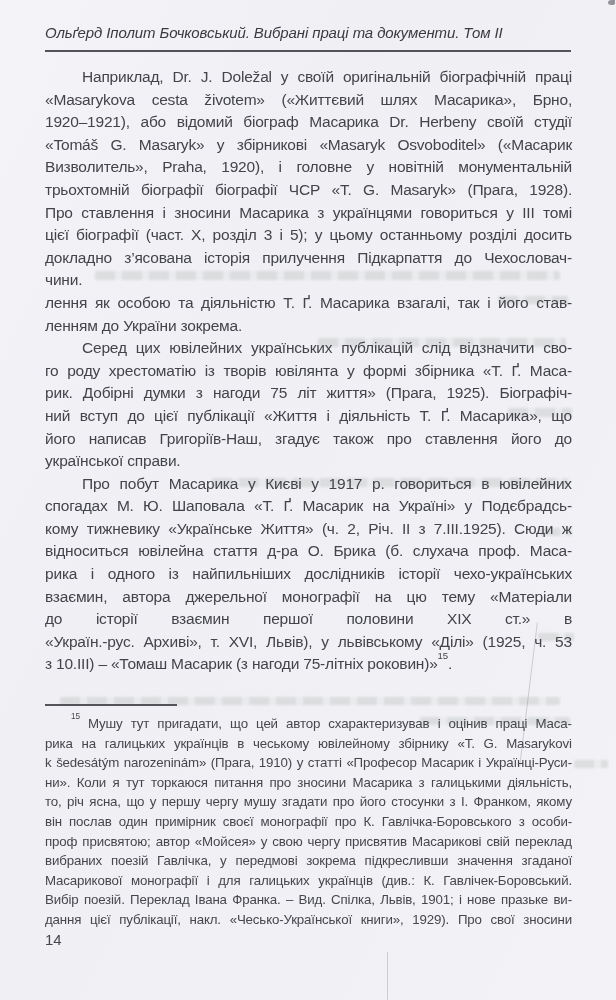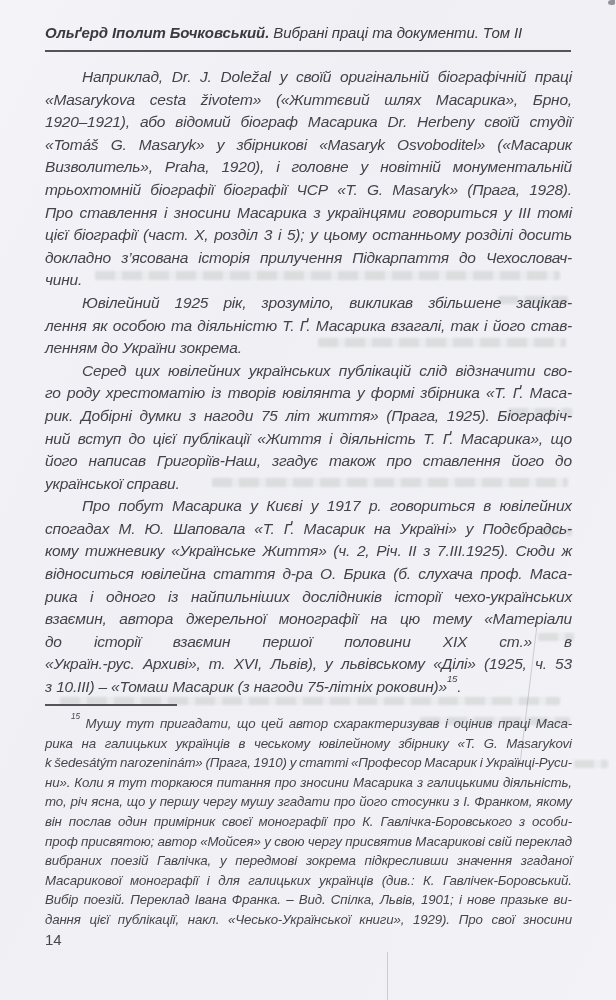--- a/index.html
+++ b/index.html
@@ -21,21 +21,21 @@
     position: absolute;
     left: 45px;
     top: 24px;
     width: 527px;
     font-size: 15px;
     font-style: italic;
     color: #3a3b41;
     letter-spacing: -0.1px;
     white-space: nowrap;
   }
-  .running-header .author { font-weight: bold; }
+  .running-header .author { font-weight: normal; }
   .header-rule {
     position: absolute;
     left: 45px;
     top: 50px;
     width: 526px;
     height: 2px;
     background: #53545a;
   }
 
   
@@ -46,21 +46,20 @@
     width: 527px;
     font-size: 15.5px;
     line-height: 22.6px;
     letter-spacing: -0.2px;
     color: #43444b;
   }
   .tline {
     display: flex;
     justify-content: space-between;
     white-space: nowrap;
-    font-style: italic;
   }
   .tline.last {
     display: block;
   }
   .body-text .tline.first { padding-left: 37px; }
 
   sup.fnref {
     font-size: 0.62em;
     line-height: 0;
     position: relative;
@@ -240,29 +239,20 @@
           <span class="w">з’ясована</span>
           <span class="w">історія</span>
           <span class="w">прилучення</span>
           <span class="w">Підкарпаття</span>
           <span class="w">до</span>
           <span class="w">Чехословач-</span>
         </div>
         <div class="tline last"><span class="w">чини.</span></div>
       </div>
       <div class="paragraph">
-        <div class="tline first">
-          <span class="w">Ювілейний</span>
-          <span class="w">1925</span>
-          <span class="w">рік,</span>
-          <span class="w">зрозуміло,</span>
-          <span class="w">викликав</span>
-          <span class="w">збільшене</span>
-          <span class="w">зацікав-</span>
-        </div>
         <div class="tline">
           <span class="w">лення</span>
           <span class="w">як</span>
           <span class="w">особою</span>
           <span class="w">та</span>
           <span class="w">діяльністю</span>
           <span class="w">Т.</span>
           <span class="w">Ґ.</span>
           <span class="w">Масарика</span>
           <span class="w">взагалі,</span>

